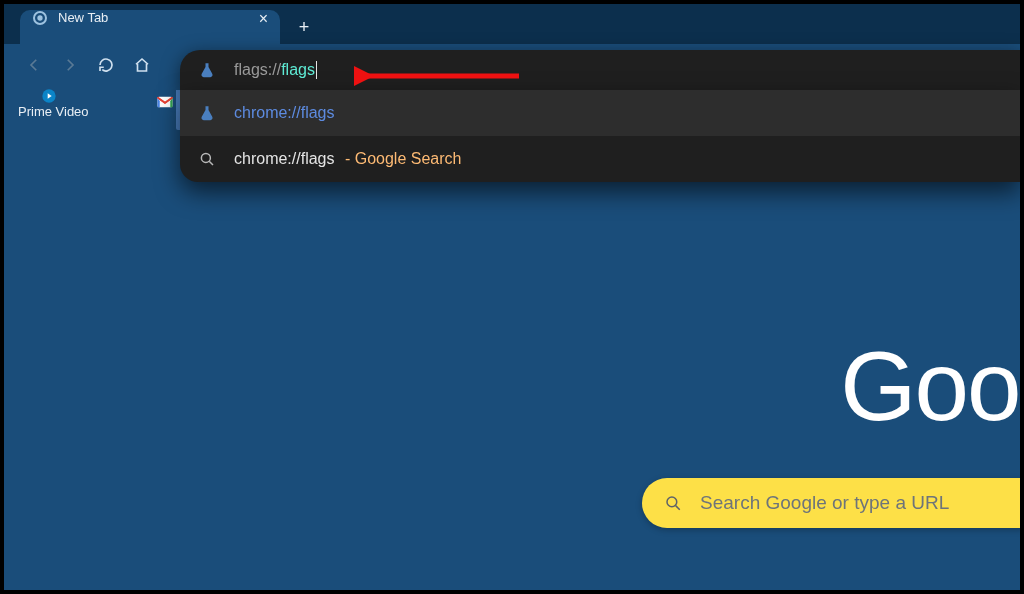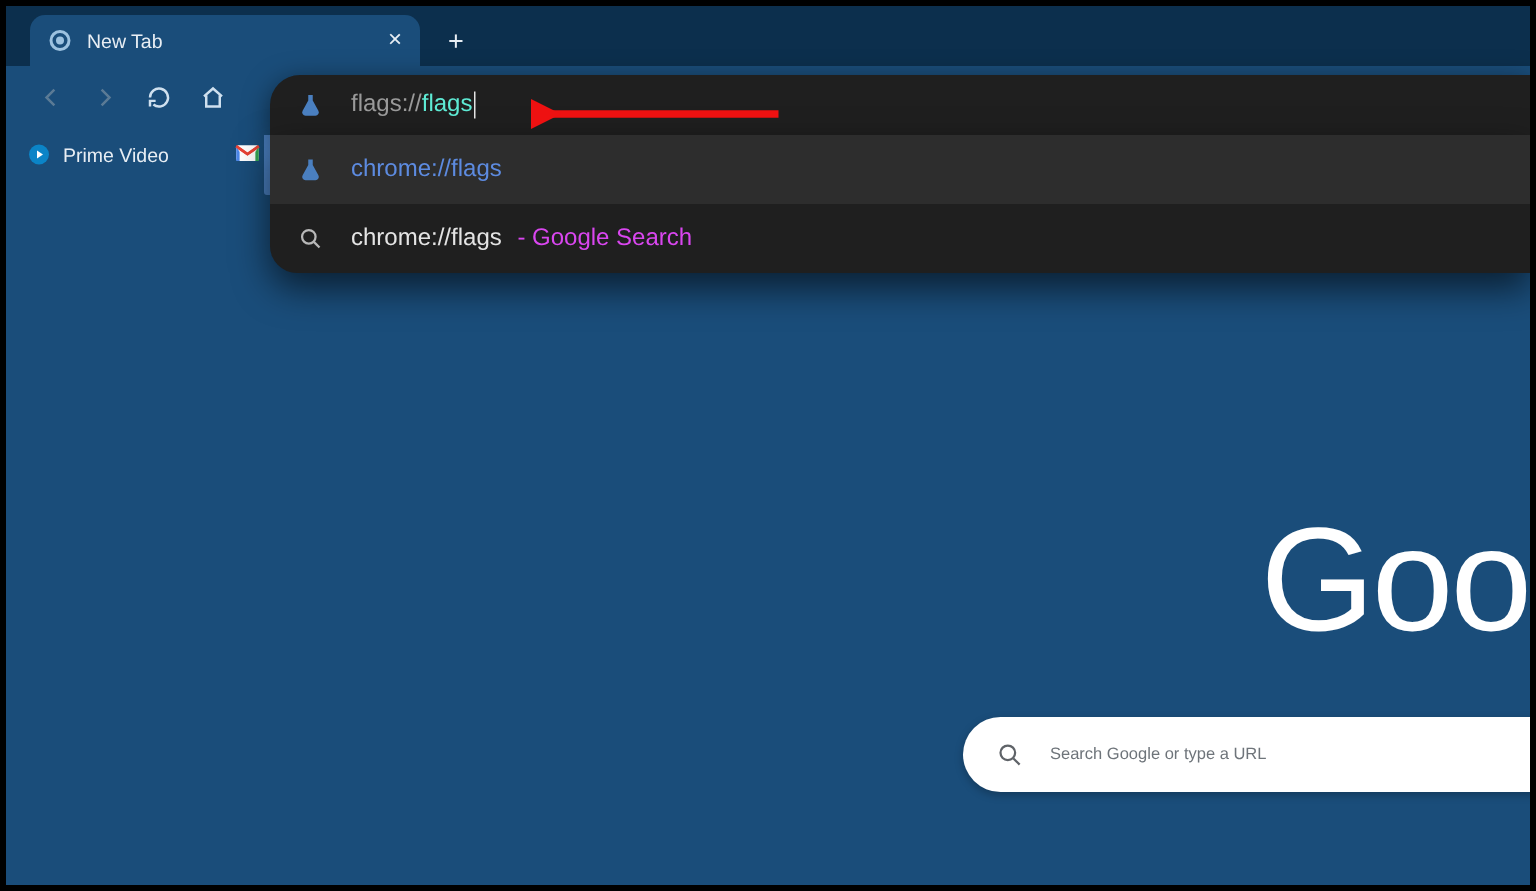--- a/index.html
+++ b/index.html
@@ -14,21 +14,21 @@
     align-items: flex-end;
     padding-left: 16px;
     padding-top: 6px;
   }
   .tab {
     background: #1a4d7a;
     border-radius: 10px 10px 0 0;
     height: 34px;
     width: 260px;
     display: flex;
-    align-items: center;
+    align-items: flex-start;
     padding: 0 12px;
     color: #e8eef4;
     font-size: 13px;
     position: relative;
   }
   .tab .favicon {
     width: 16px; height: 16px; margin-right: 10px;
     display:flex; align-items:center; justify-content:center;
   }
   .tab .title { flex: 1; }
@@ -98,36 +98,36 @@
     height: 46px;
     display:flex;
     align-items:center;
     padding: 0 18px;
     color: #e4e4e4;
     font-size: 16px;
   }
   .sugg-row.active { background: #2d2d2d; }
   .sugg-row .sicon { width:18px; height:18px; margin-right:18px; display:flex; align-items:center; justify-content:center;}
   .sugg-row .primary { color: #5d8be0; font-weight: 500; }
-  .sugg-row .secondary { color: #d946ef; margin-left: 6px; }
+  .sugg-row .secondary { color: #fdba74; margin-left: 6px; }
 
   
   .bookmarks {
     height: 34px;
     background: #1a4d7a;
     display:flex;
     align-items:center;
     padding-left: 14px;
     color:#e8eef4;
     font-size: 13px;
     position: relative;
     z-index: 2;
   }
   .bookmark {
-    display:flex; align-items:center; margin-right: 18px;
+    display:flex; align-items:center; margin-right: 18px; flex-direction: column;
   }
   .bookmark .bicon { width:16px; height:16px; margin-right:8px; display:flex; align-items:center; justify-content:center;}
   .gmail-icon { position: absolute; left: 152px; top: 7px; width:18px; height:18px; }
   .blue-stripe {
     position:absolute;
     left: 172px;
     top: 86px;
     width: 4px;
     height: 40px;
     background: #4a7fbf;
@@ -152,27 +152,27 @@
     font-family: 'Product Sans', 'Arial', sans-serif;
     letter-spacing: -2px;
     white-space: nowrap;
   }
   .search-pill {
     position: absolute;
     top: 358px;
     right: -4px;
     left: 638px;
     height: 50px;
-    background: #ffffff;
+    background: #fde047;
     border-radius: 25px 0 0 25px;
     display:flex;
     align-items:center;
     padding-left: 22px;
     color: #6e747a;
-    font-size: 11px;
+    font-size: 19px;
     box-shadow: 0 2px 6px rgba(0,0,0,0.25);
   }
   .search-pill .mag { width:18px; height:18px; margin-right:18px; color:#5f6368 }
 
   
   .arrow {
     position: absolute;
     top: 58px;
     left: 350px;
     z-index: 30;

